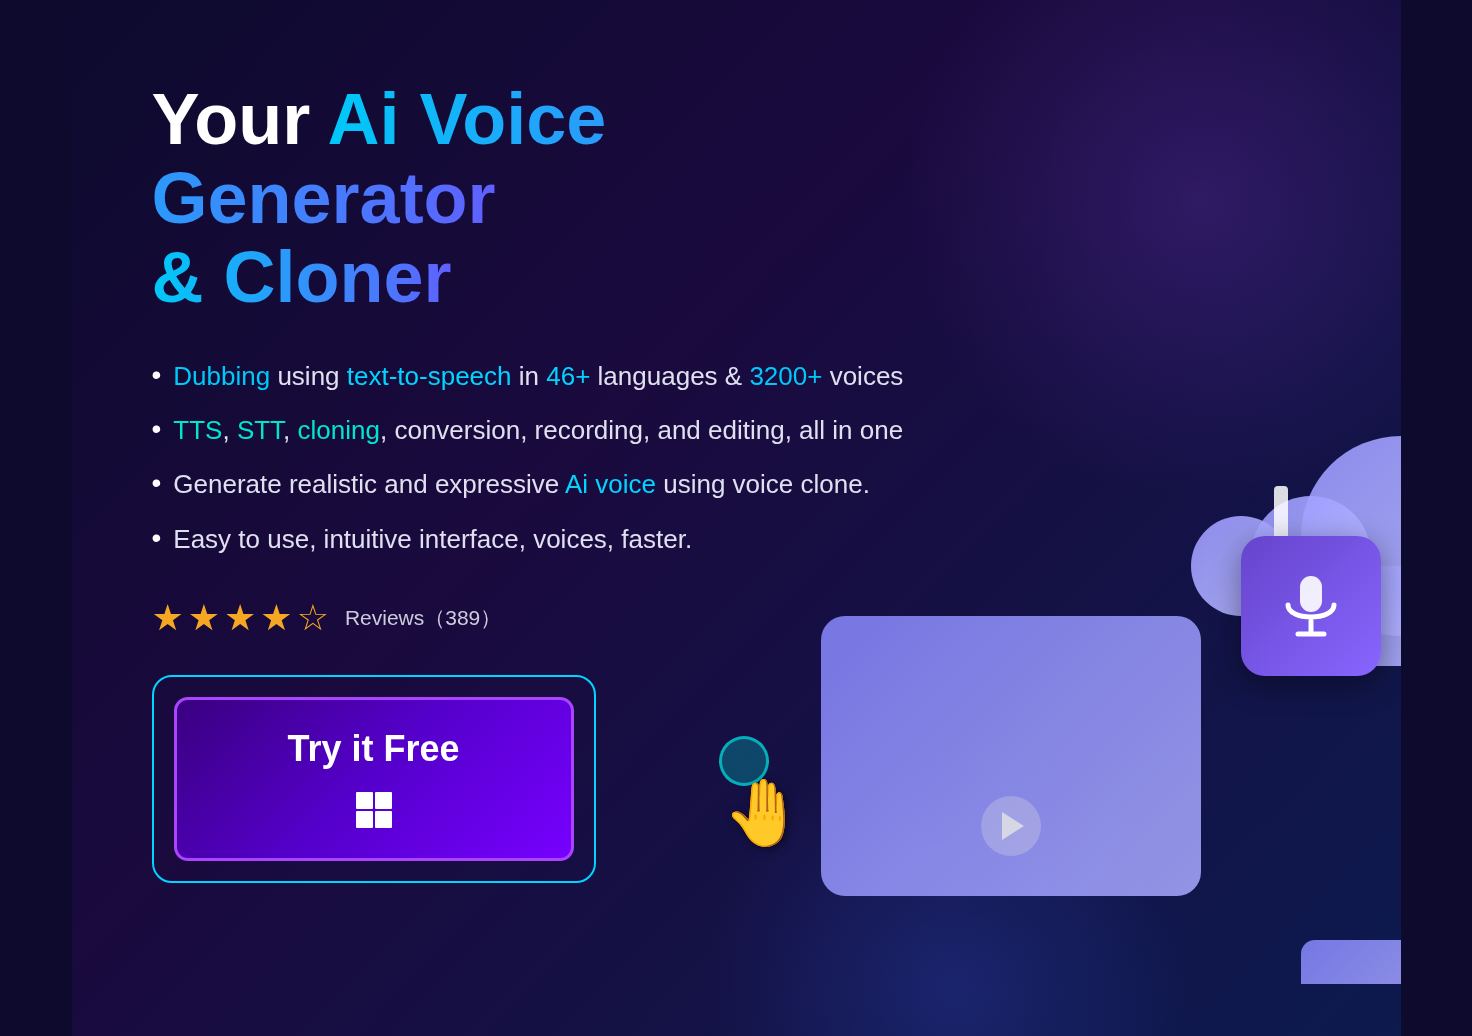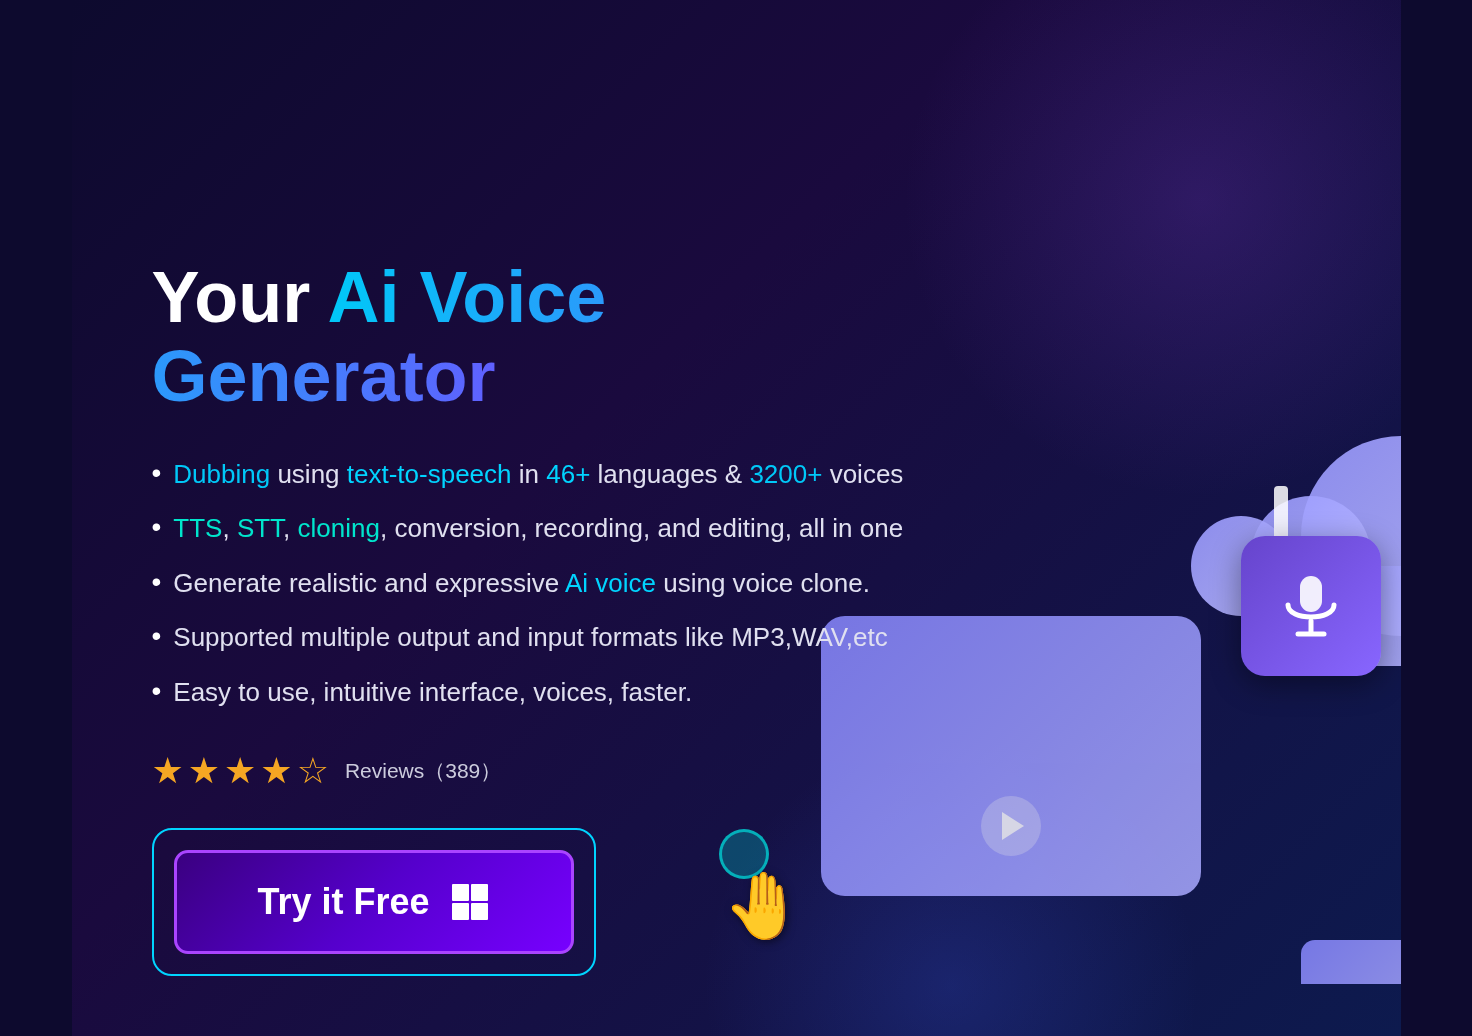--- a/index.html
+++ b/index.html
@@ -18,21 +18,21 @@
       align-items: center;
       justify-content: center;
     }
 
     .main-container {
       width: 1329px;
       height: 1036px;
       background: linear-gradient(135deg, #0d0a2e 0%, #1a0a3e 40%, #0d1a4e 100%);
       position: relative;
       display: flex;
-      align-items: flex-end;
+      align-items: flex-start;
       padding: 60px 80px;
       overflow: hidden;
     }
 
     .content-area {
       max-width: 780px;
       z-index: 2;
       padding-top: 20px;
     }
 
@@ -138,20 +138,21 @@
       font-weight: 800;
       color: #ffffff;
       cursor: pointer;
       display: flex;
       align-items: center;
       gap: 20px;
       transition: all 0.2s;
       outline: none;
       min-width: 400px;
       justify-content: center;
+      flex-direction: column;
     }
 
     .windows-icon {
       width: 40px;
       height: 40px;
       display: inline-flex;
       flex-shrink: 0;
     }
 
     .windows-icon svg {
@@ -369,20 +370,21 @@
 <div class="main-container">
 
   <div class="glow-purple"></div>
   <div class="glow-blue"></div>
 
   <div class="content-area">
 
     
     <h1 class="headline">
       <span class="white-text">Your </span><span class="cyan-text">Ai Voice Generator</span><br>
+      <span class="cyan-text">&amp; Cloner</span>
     </h1>
 
     
     <ul class="features-list">
       <li>
         <span>
           <span class="highlight-blue">Dubbing</span>
           <span> using </span>
           <span class="highlight-cyan">text-to-speech</span>
           <span> in </span>
@@ -396,23 +398,20 @@
         <span>
           <span class="highlight-teal">TTS</span>, <span class="highlight-teal">STT</span>, <span class="highlight-teal">cloning</span>, conversion, recording, and editing, all in one
         </span>
       </li>
       <li>
         <span>
           Generate realistic and expressive <span class="highlight-cyan">Ai voice</span> using voice clone.
         </span>
       </li>
       <li>
-        <span>Supported multiple output and input formats like MP3,WAV,etc</span>
-      </li>
-      <li>
         <span>Easy to use, intuitive interface, voices, faster.</span>
       </li>
     </ul>
 
     
     <div class="reviews-row">
       <div class="stars">
         <span class="star star-full">★</span>
         <span class="star star-full">★</span>
         <span class="star star-full">★</span>

